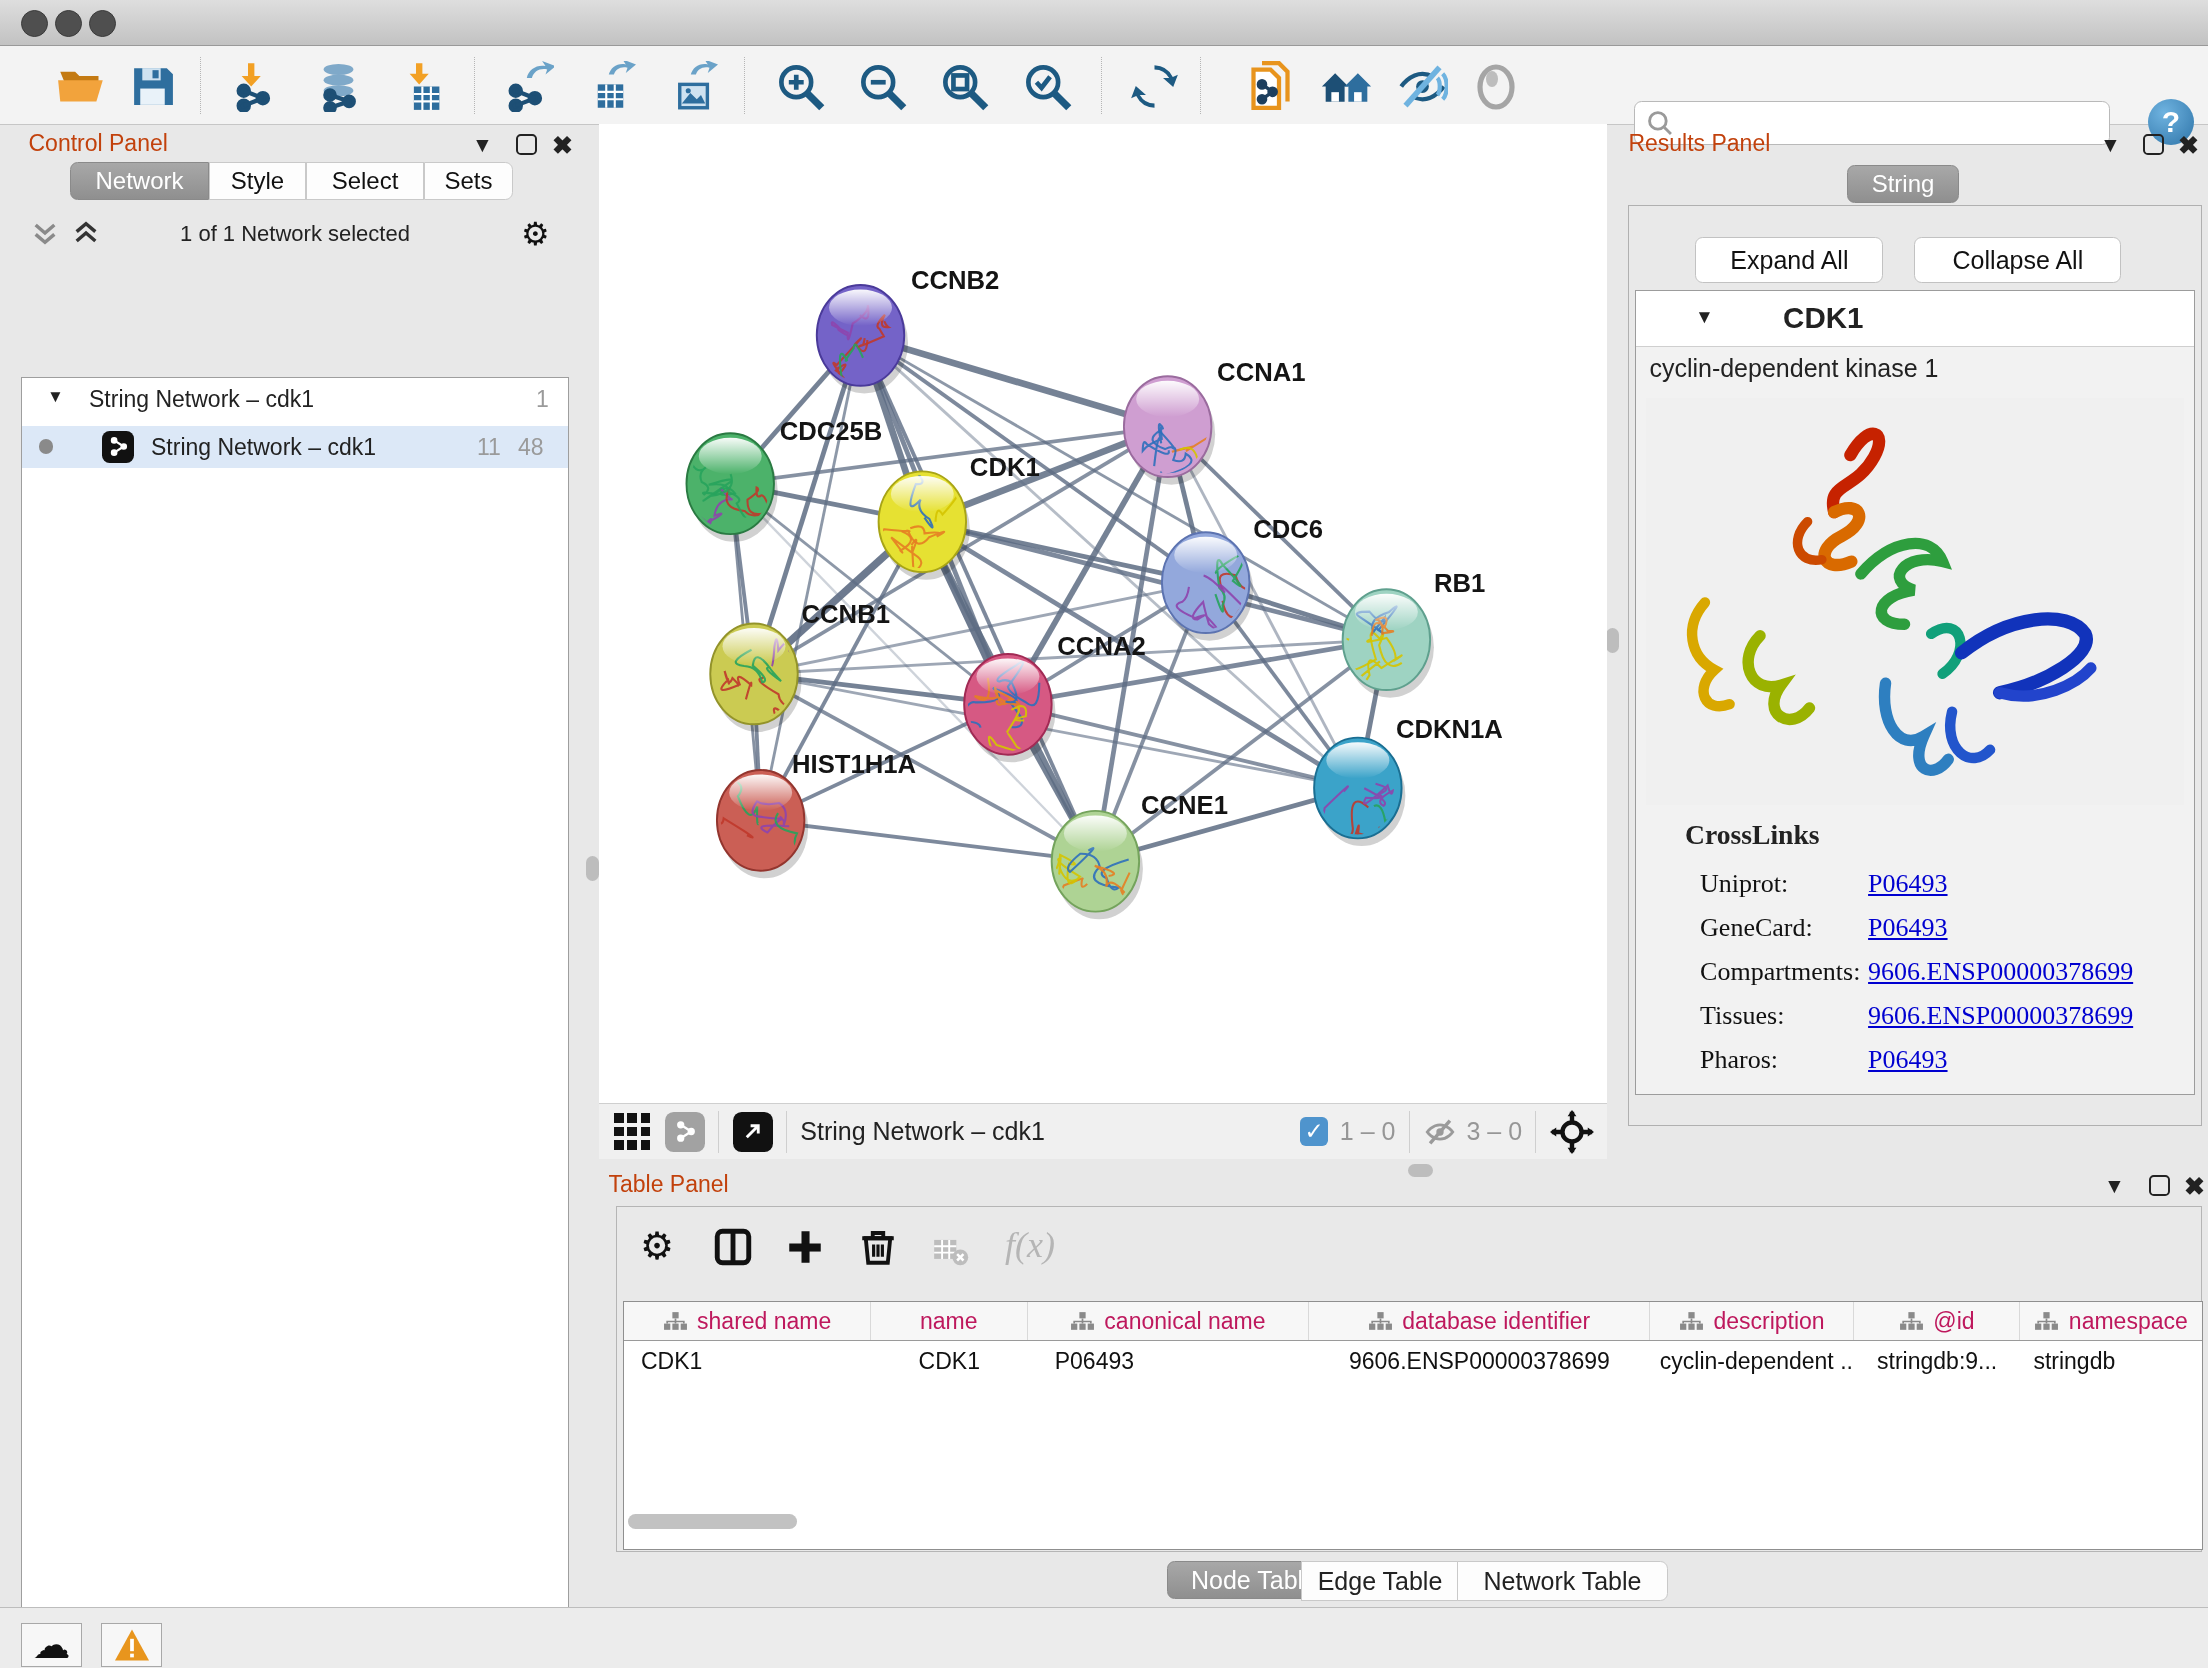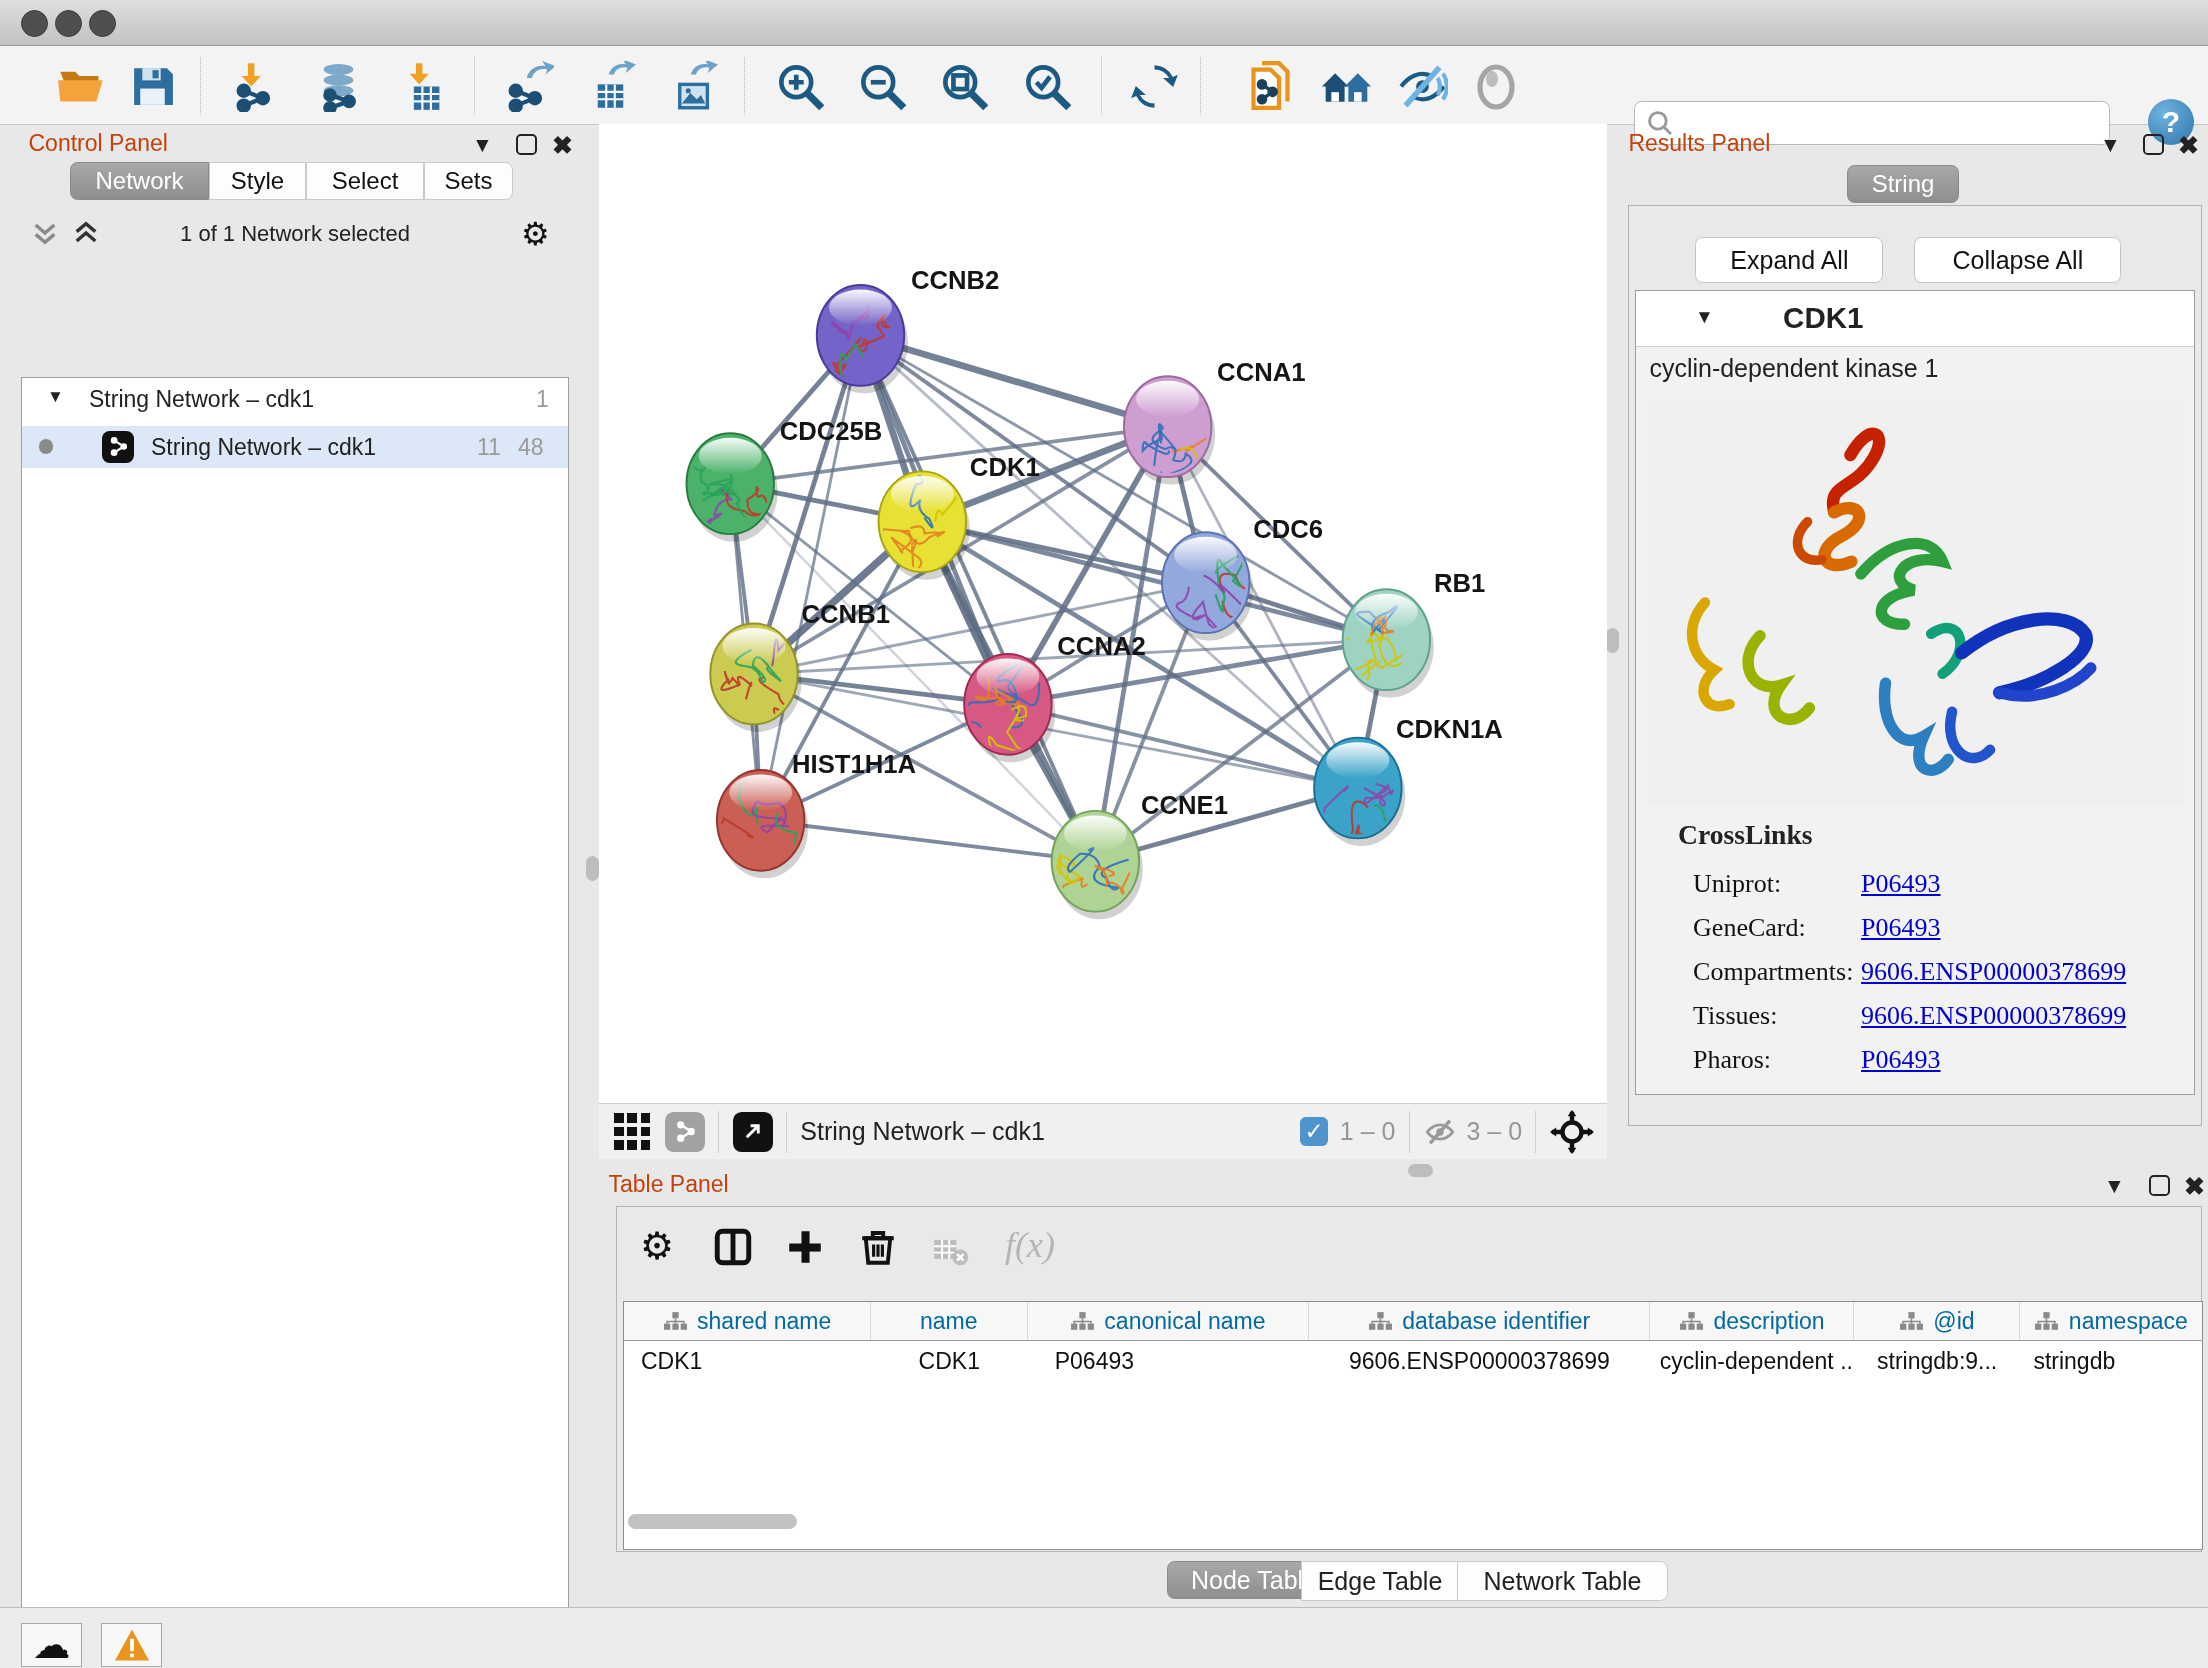--- a/index.html
+++ b/index.html
@@ -46,21 +46,21 @@
   
   #res-box{left:1628px;top:204px;width:574px;height:921px;background:#e9e9e9;border:1px solid #b0b0b0;box-sizing:border-box;}
   .btn{background:#fff;border:1px solid #c2c2c2;border-radius:7.6px;font-size:25px;color:#111;display:flex;align-items:center;justify-content:center;}
   #res-inner{left:5.7px;top:84px;width:560px;height:805px;background:#f2f2f2;border:1px solid #9c9c9c;box-sizing:border-box;}
   #crosslinks{font-family:"Liberation Serif",serif;}
   #crosslinks .cl-label{color:#111;}
   #crosslinks a{color:#0000d0;text-decoration:underline;}
   
   #table-box{left:616px;top:1206px;width:1586px;height:346px;background:#e9e9e9;border:1px solid #b5b5b5;box-sizing:border-box;}
   #node-table{left:623px;top:1301px;width:1580px;height:249px;background:#fff;border:1px solid #8f8f8f;box-sizing:border-box;}
-  .th{display:flex;align-items:center;justify-content:center;font-size:23px;color:#0369a1;background:#f7f7f7;border-right:1px solid #d9d9d9;box-sizing:border-box;overflow:hidden;white-space:nowrap;height:38px;}
+  .th{display:flex;align-items:center;justify-content:center;font-size:23px;color:#be185d;background:#f7f7f7;border-right:1px solid #d9d9d9;box-sizing:border-box;overflow:hidden;white-space:nowrap;height:38px;}
   .td{font-size:23px;color:#111;box-sizing:border-box;overflow:hidden;white-space:nowrap;height:40px;display:flex;align-items:center;justify-content:center;}
   .hier{width:25px;height:21px;margin-right:9.5px;flex:none;}
   #tbl-scroll{left:628px;top:1514px;width:169px;height:15px;border-radius:7.6px;background:#c2c2c2;}
   .bottom-tab{height:38px;border:1px solid #c9c9c9;background:#fdfdfd;display:flex;align-items:center;justify-content:center;font-size:25px;}
   
   #statusbar{left:0;top:1607px;width:2208px;height:61px;background:#ececec;border-top:1px solid #bdbdbd;}
   .sb-btn{width:59px;height:42px;background:#f7f7f7;border:1.9px solid #a8a8a8;display:flex;align-items:center;justify-content:center;}
   .splitter-dot{width:13.3px;height:25px;border-radius:6.7px;background:#bdbdbd;}
   .splitter-dot.h{width:25px;height:13.3px;}
   text{font-family:"Liberation Sans",sans-serif;}
@@ -608,21 +608,21 @@
           <path d="M62 215 C40 240 46 272 72 286 C50 306 62 332 88 322" stroke="#d9a800" stroke-width="11"></path>
           <path d="M120 250 C95 275 110 312 142 302 C120 332 152 352 172 326" stroke="#9ab200" stroke-width="12"></path>
           <path d="M226 185 C258 148 300 142 312 172 C272 162 250 192 282 202 C240 208 236 238 272 238" stroke="#2e9e3e" stroke-width="12"></path>
           <path d="M300 248 C332 226 344 268 312 290" stroke="#11a07a" stroke-width="11"></path>
           <path d="M252 300 C246 340 266 372 292 356 C276 392 302 402 318 380" stroke="#2e7fc0" stroke-width="12"></path>
           <path d="M332 268 C382 228 444 222 462 248 C472 270 420 300 372 310" stroke="#1133bb" stroke-width="14"></path>
           <path d="M372 310 C414 322 454 300 468 284" stroke="#2244cc" stroke-width="12"></path>
           <path d="M322 330 C312 370 342 392 362 370" stroke="#2255cc" stroke-width="11"></path>
         </svg>
       </div>
-      <div id="crosslinks" class="abs" style="left:4px;top:518px;width:100%;">
+      <div id="crosslinks" class="abs" style="left:11px;top:518px;width:100%;">
         <div style="font-size:27.6px;font-weight:bold;margin:9.5px 0 13.3px 38px;">CrossLinks</div>
         <div class="abs" style="left:53px;top:53px;font-size:26px;line-height:44px;">
           <div class="cl-label">Uniprot:</div>
           <div class="cl-label">GeneCard:</div>
           <div class="cl-label">Compartments:</div>
           <div class="cl-label">Tissues:</div>
           <div class="cl-label">Pharos:</div>
         </div>
         <div class="abs" style="left:221px;top:53px;font-size:26px;line-height:44px;">
           <div><a href="#">P06493</a></div>

